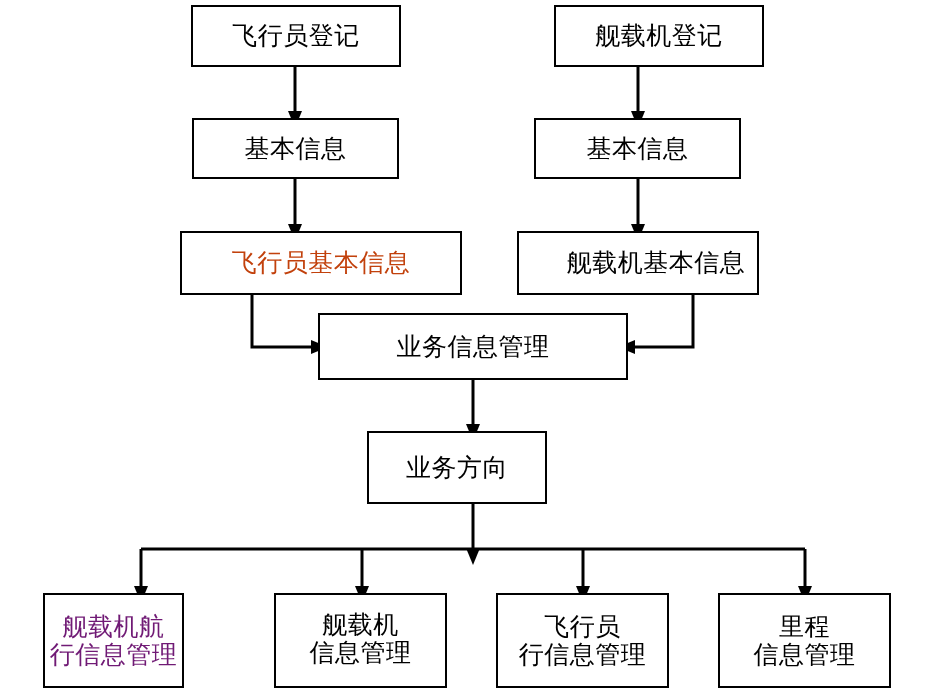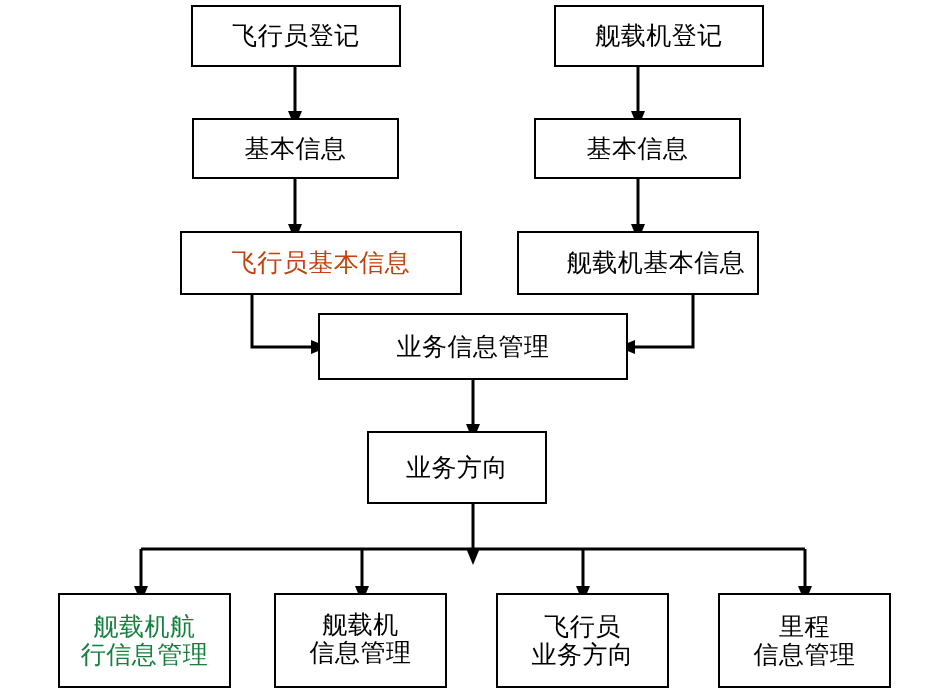--- a/index.html
+++ b/index.html
@@ -75,21 +75,21 @@
       <polygon points="805,603 798,586 812,586" fill="#000000"></polygon>
     </svg>
 <div class="node" style="left: 191px; top: 5px; width: 210px; height: 62px; font-size: 25px; border-color: rgb(0, 0, 0); color: rgb(0, 0, 0);"><span class="node-label">飞行员登记</span></div>
     <div class="node" style="left: 192px; top: 118px; width: 207px; height: 61px; font-size: 25px; border-color: rgb(0, 0, 0); color: rgb(0, 0, 0);"><span class="node-label">基本信息</span></div>
     <div class="node" style="left: 180px; top: 231px; width: 282px; height: 64px; font-size: 25px; border-color: rgb(0, 0, 0); color: #c2410c;"><span class="node-label">飞行员基本信息</span></div>
     <div class="node" style="left: 554px; top: 5px; width: 210px; height: 62px; font-size: 25px; border-color: rgb(0, 0, 0); color: rgb(0, 0, 0);"><span class="node-label">舰载机登记</span></div>
     <div class="node" style="left: 534px; top: 118px; width: 207px; height: 61px; font-size: 25px; border-color: rgb(0, 0, 0); color: rgb(0, 0, 0);"><span class="node-label">基本信息</span></div>
     <div class="node" style="left: 517px; top: 231px; width: 242px; height: 64px; font-size: 25px; border-color: rgb(0, 0, 0); color: rgb(0, 0, 0); padding-left: 36px;"><span class="node-label">舰载机基本信息</span></div>
     <div class="node" style="left: 318px; top: 313px; width: 310px; height: 67px; font-size: 25px; border-color: rgb(0, 0, 0); color: rgb(0, 0, 0);"><span class="node-label">业务信息管理</span></div>
     <div class="node" style="left: 367px; top: 431px; width: 180px; height: 73px; font-size: 25px; border-color: rgb(0, 0, 0); color: rgb(0, 0, 0);"><span class="node-label">业务方向</span></div>
-    <div class="node" style="left: 58px; top: 593px; width: 173px; height: 95px; font-size: 25px; border-color: rgb(0, 0, 0); color: #15803d;"><span class="node-label">舰载机航
+    <div class="node" style="left: 43px; top: 593px; width: 141px; height: 95px; font-size: 25px; border-color: rgb(0, 0, 0); color: #701a75;"><span class="node-label">舰载机航
 行信息管理</span></div>
     <div class="node" style="left: 274px; top: 593px; width: 173px; height: 95px; font-size: 25px; border-color: rgb(0, 0, 0); color: rgb(0, 0, 0); font-family: Liberation Mono, monospace;"><span class="node-label">舰载机
 信息管理</span></div>
     <div class="node" style="left: 496px; top: 593px; width: 173px; height: 95px; font-size: 25px; border-color: rgb(0, 0, 0); color: rgb(0, 0, 0);"><span class="node-label">飞行员
-业务方向</span></div>
+行信息管理</span></div>
     <div class="node" style="left: 718px; top: 593px; width: 173px; height: 95px; font-size: 25px; border-color: rgb(0, 0, 0); color: rgb(0, 0, 0); align-items: center;"><span class="node-label">里程
 信息管理</span></div>
   </div>
 
 </body></html>

